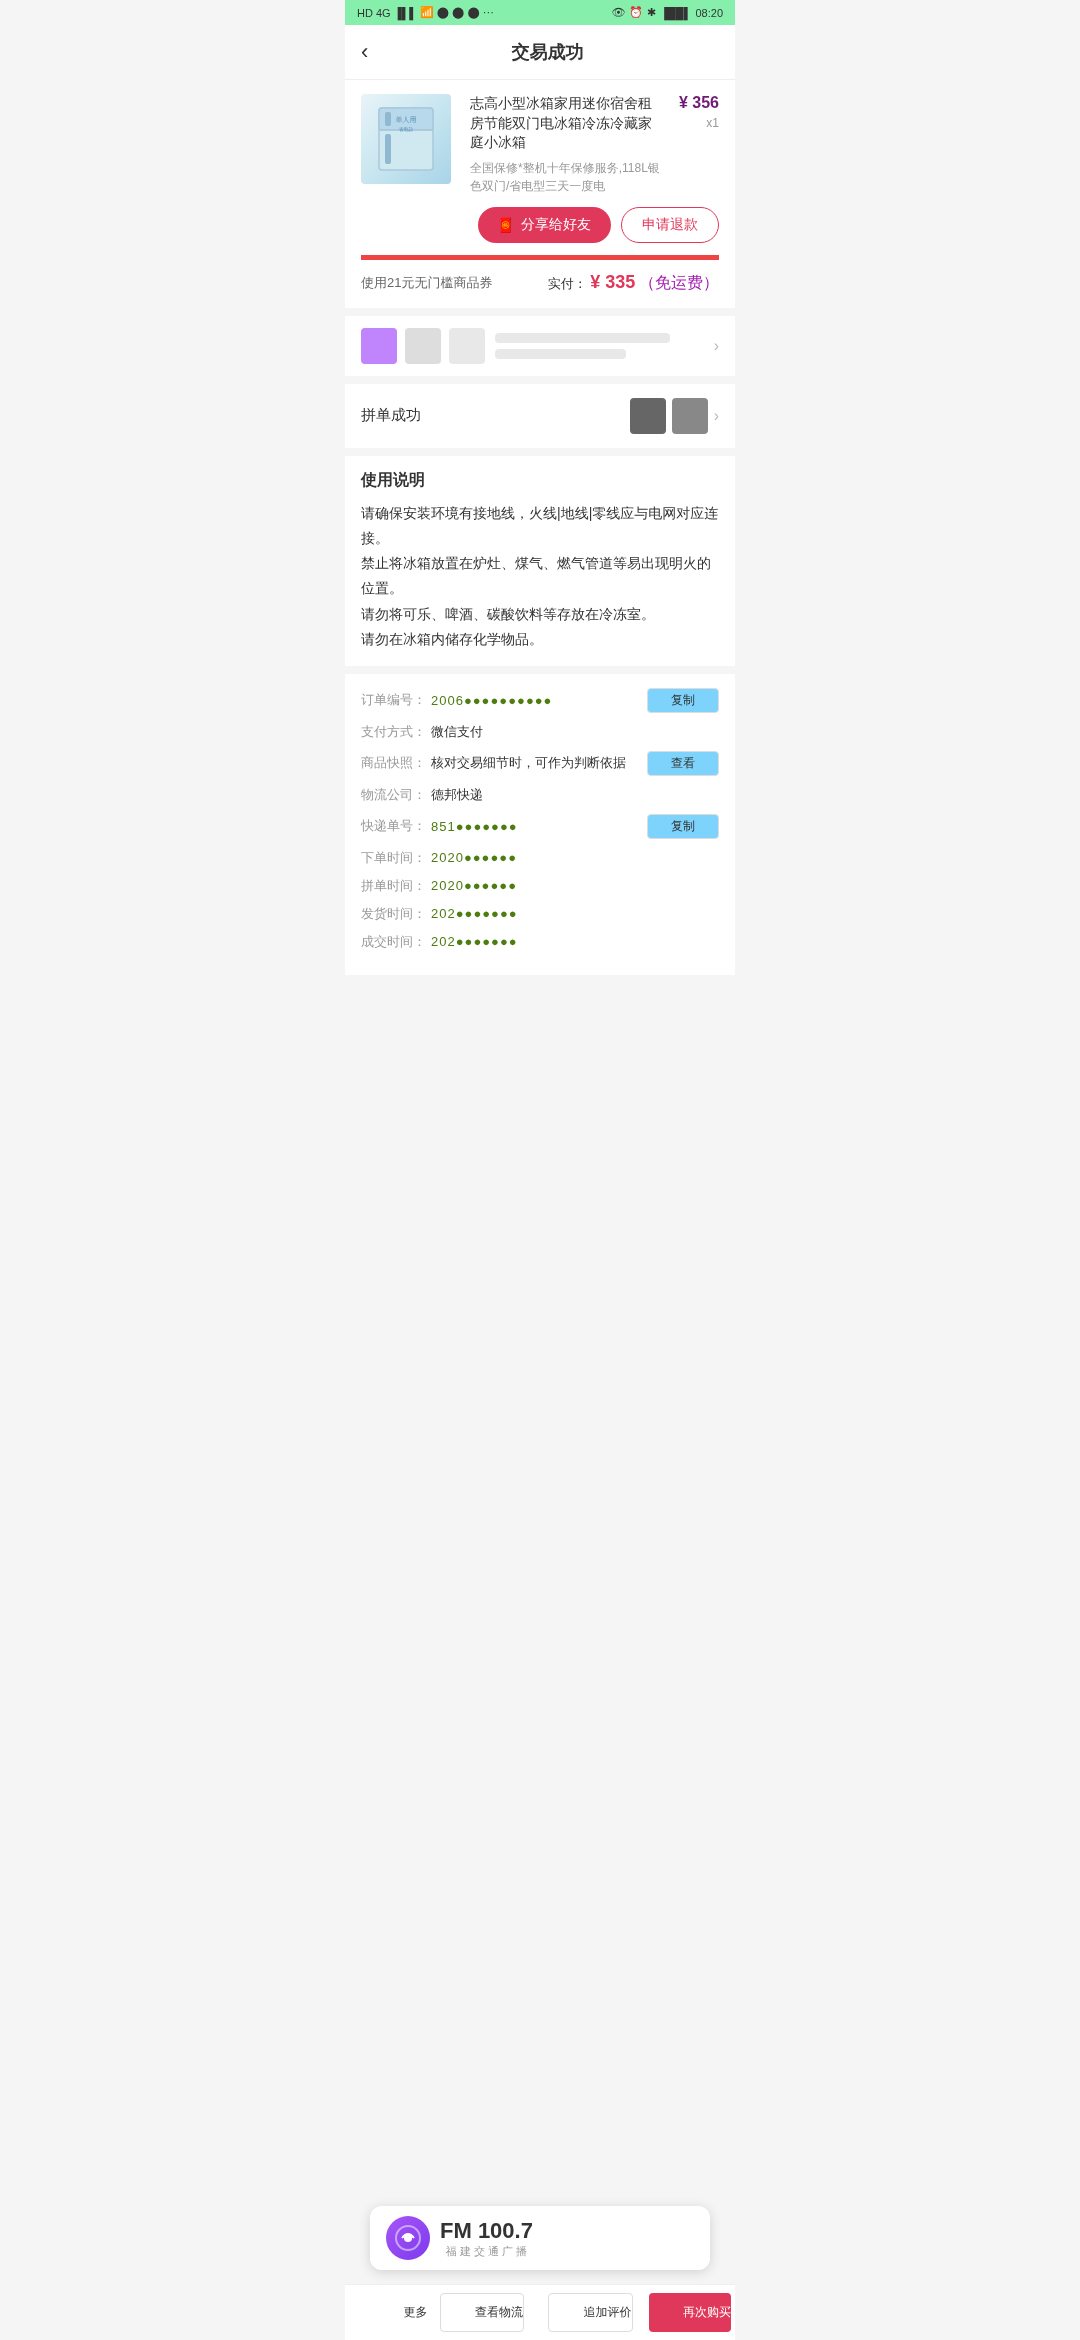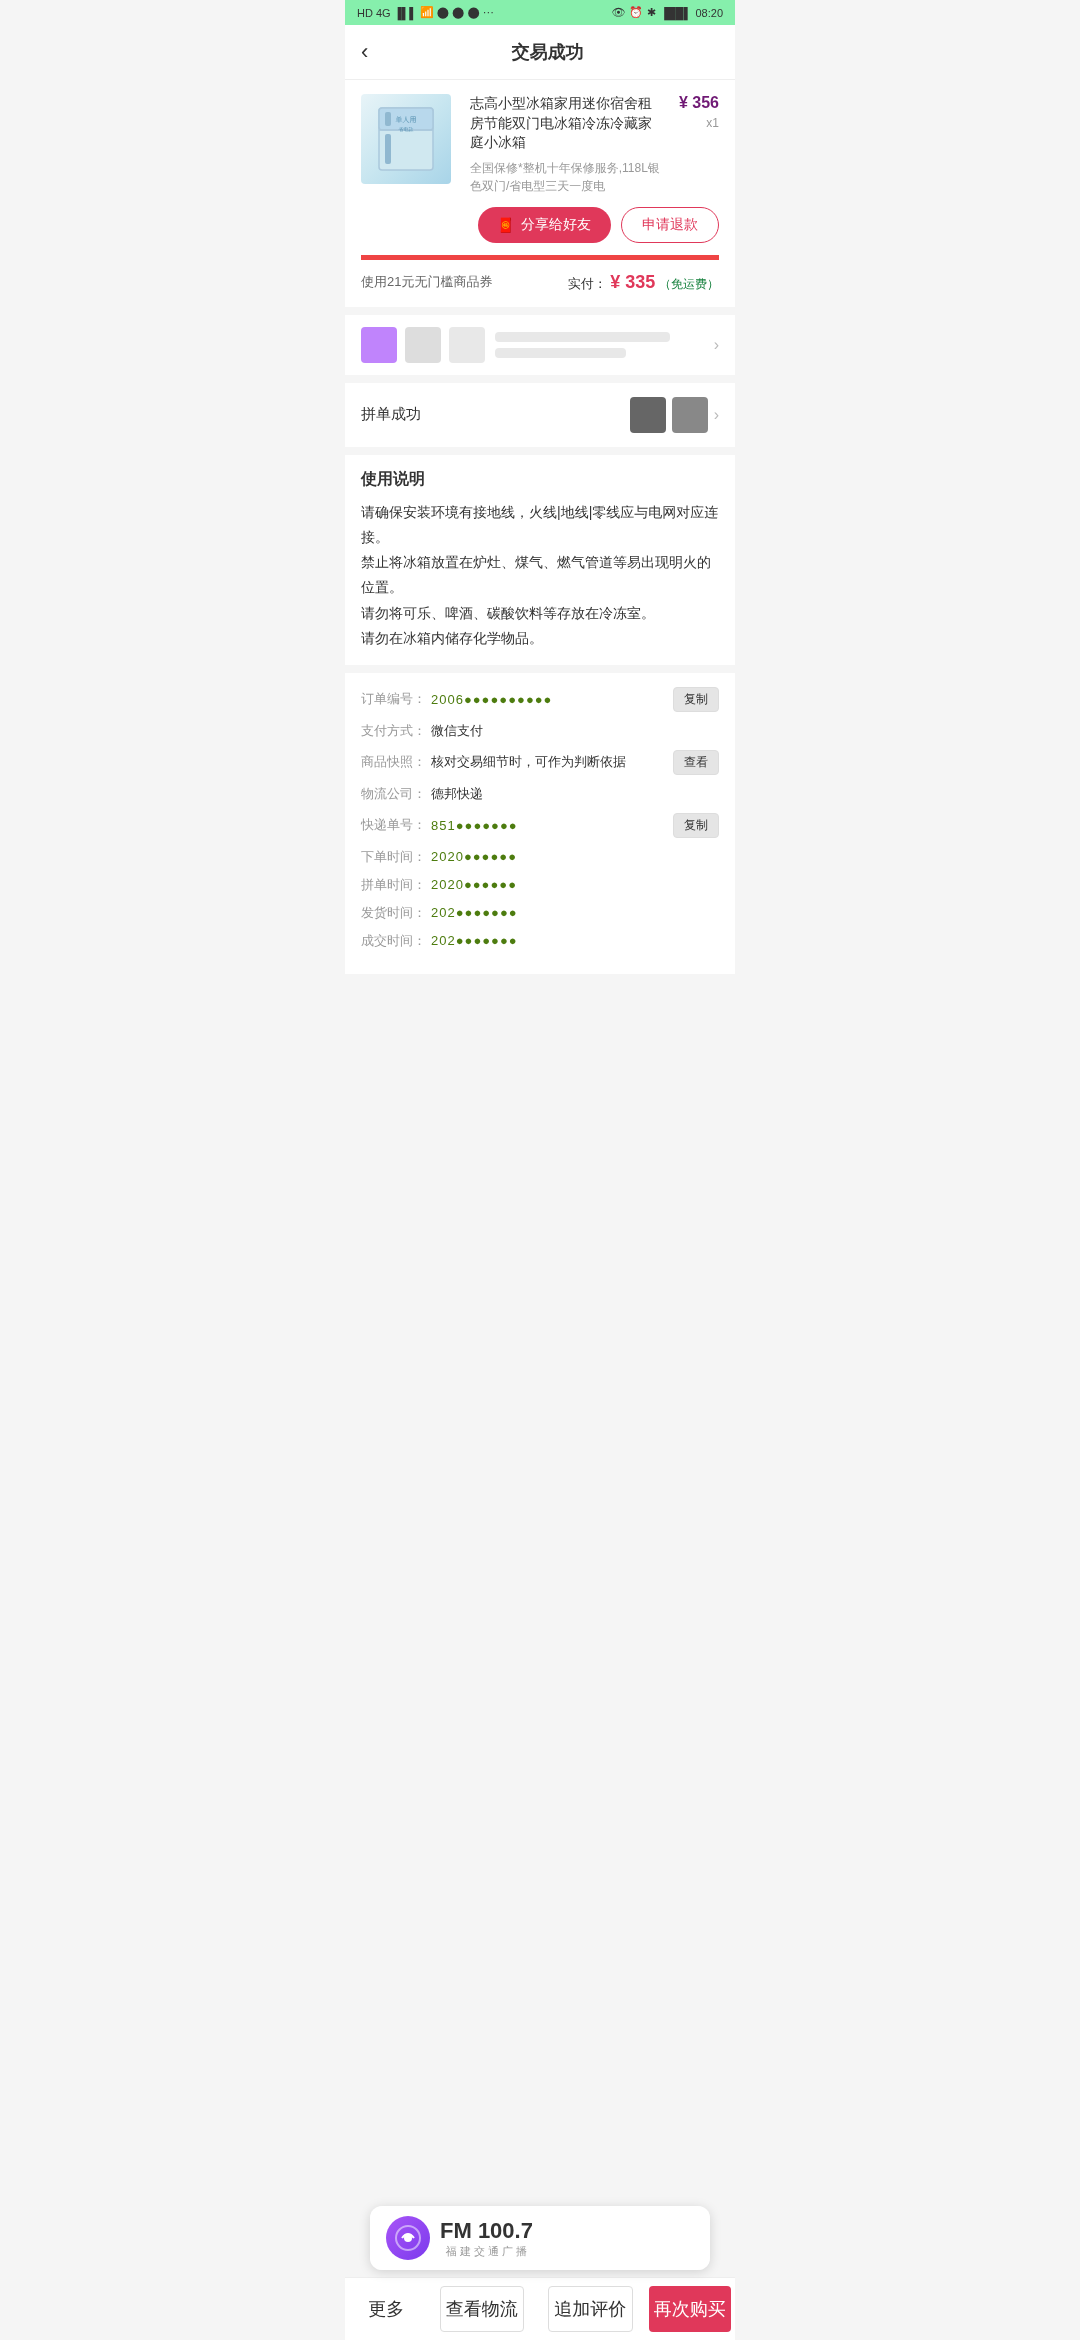--- a/index.html
+++ b/index.html
@@ -138,21 +138,21 @@
       display: flex;
       justify-content: space-between;
       align-items: center;
       margin-top: 12px;
       padding-top: 12px;
       border-top: 5px solid #ef4444;
     }
     .coupon-text { font-size: 13px; color: #666; }
     .actual-pay { font-size: 13px; color: #333; }
     .pay-amount { color: #e0385a; font-size: 18px; font-weight: 700; }
-    .free-shipping { font-size: 12px; color: #15803d; }
+    .free-shipping { font-size: 16px; color: #a21caf; }
 
     
     .rec-section {
       background: #fff;
       margin-bottom: 8px;
       padding: 12px 16px;
       display: flex;
       align-items: center;
       justify-content: space-between;
     }
@@ -225,23 +225,23 @@
       font-size: 13px;
       color: #333;
       flex: 1;
     }
     .detail-value.blurred {
       color: #4d7c0f;
       letter-spacing: 1px;
     }
     .btn-copy, .btn-view {
       border: 1px solid #ddd;
-      background: #e5e5e5;
-      border-radius: 4px;
-      padding: 3px 10px;
+      background: #7dd3fc;
+      border-radius: 4px;
+      padding: 3px 23px;
       font-size: 12px;
       color: #333;
       cursor: pointer;
       flex-shrink: 0;
     }
 
     
     .radio-overlay {
       position: fixed;
       bottom: 70px;
@@ -282,23 +282,23 @@
       left: 50%;
       transform: translateX(-50%);
       width: 390px;
       background: #fff;
       border-top: 1px solid #eee;
       display: flex;
       padding: 8px 0;
     }
     .bottom-btn {
       flex: 1;
-      text-align: center;
+      text-align: right;
       padding: 10px 0;
-      font-size: 18px;
+      font-size: 12px;
       color: #333;
       border: none;
       background: none;
       cursor: pointer;
     }
     .bottom-btn.primary {
       background: #e0385a;
       color: #fff;
       border-radius: 4px;
       margin: 0 4px;

